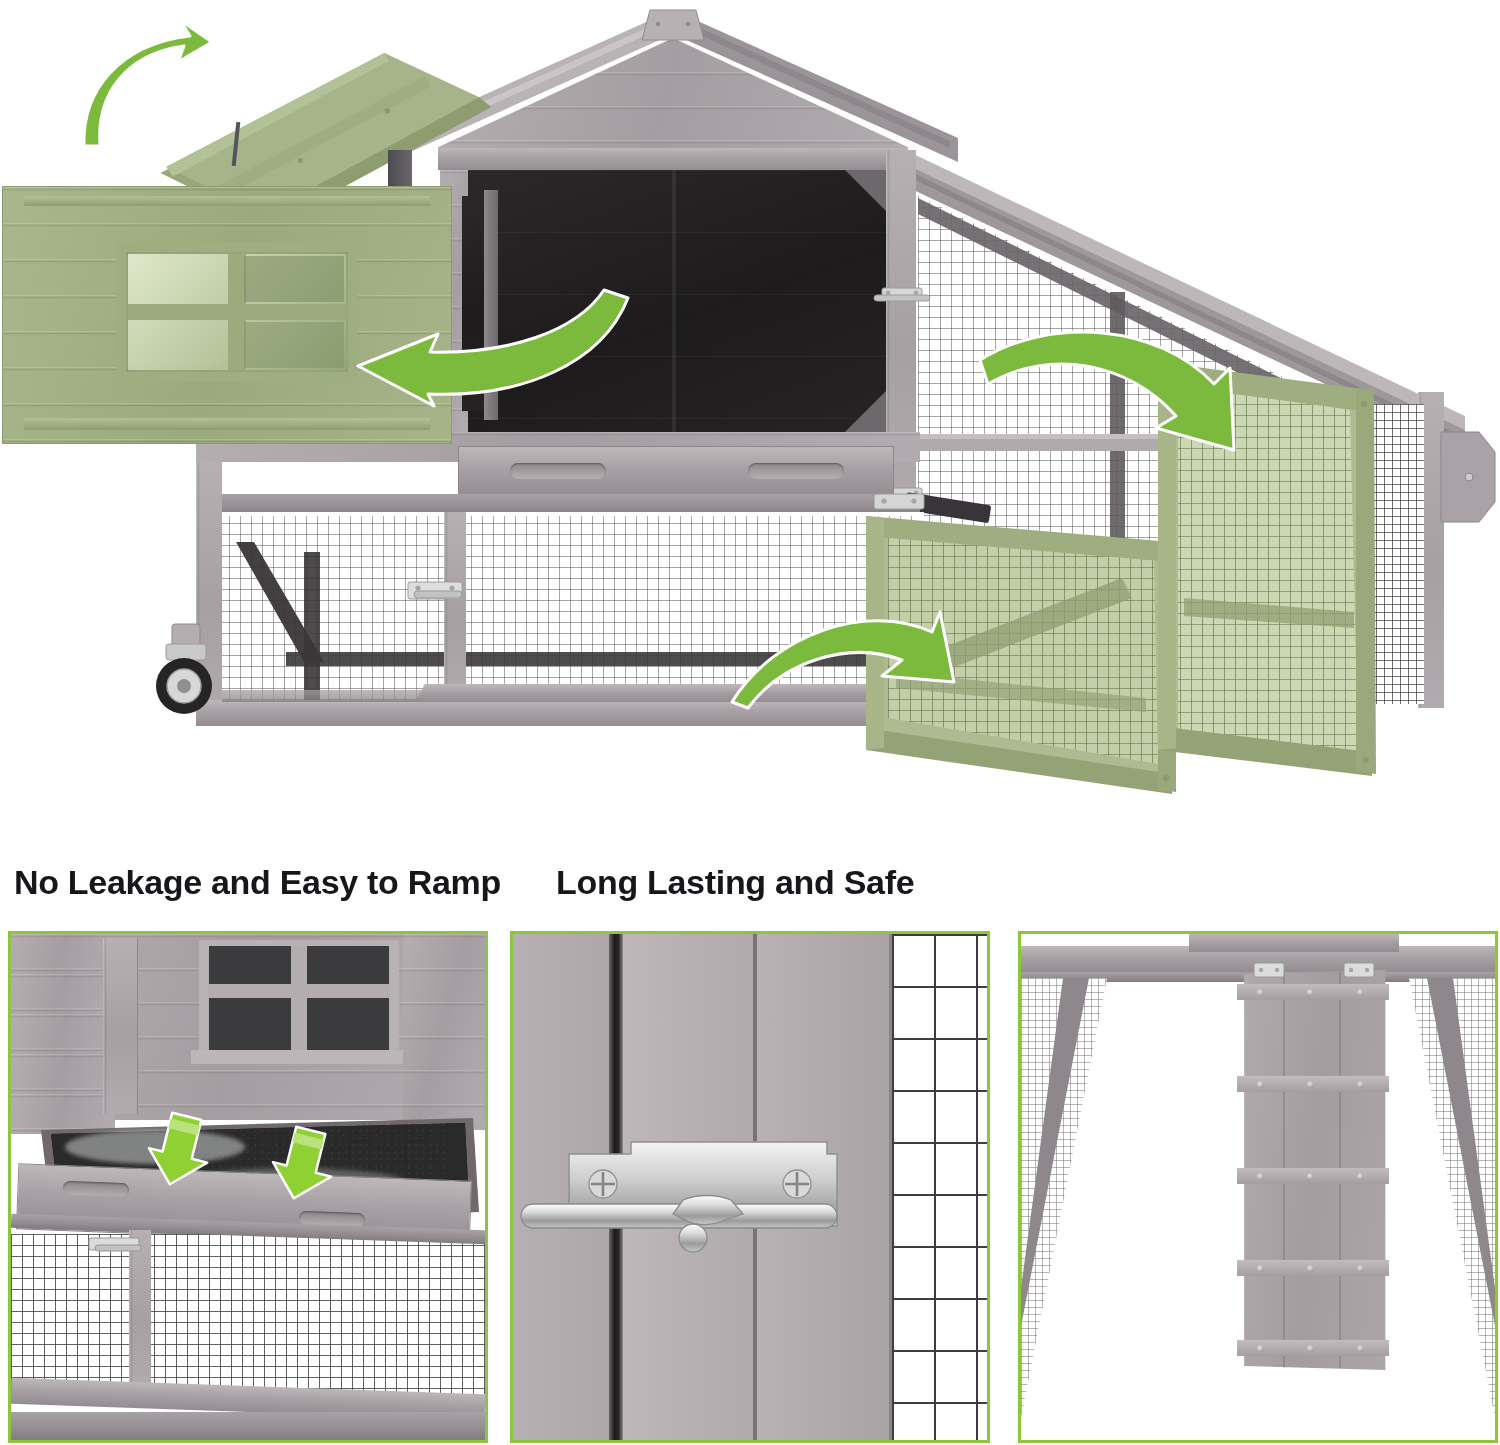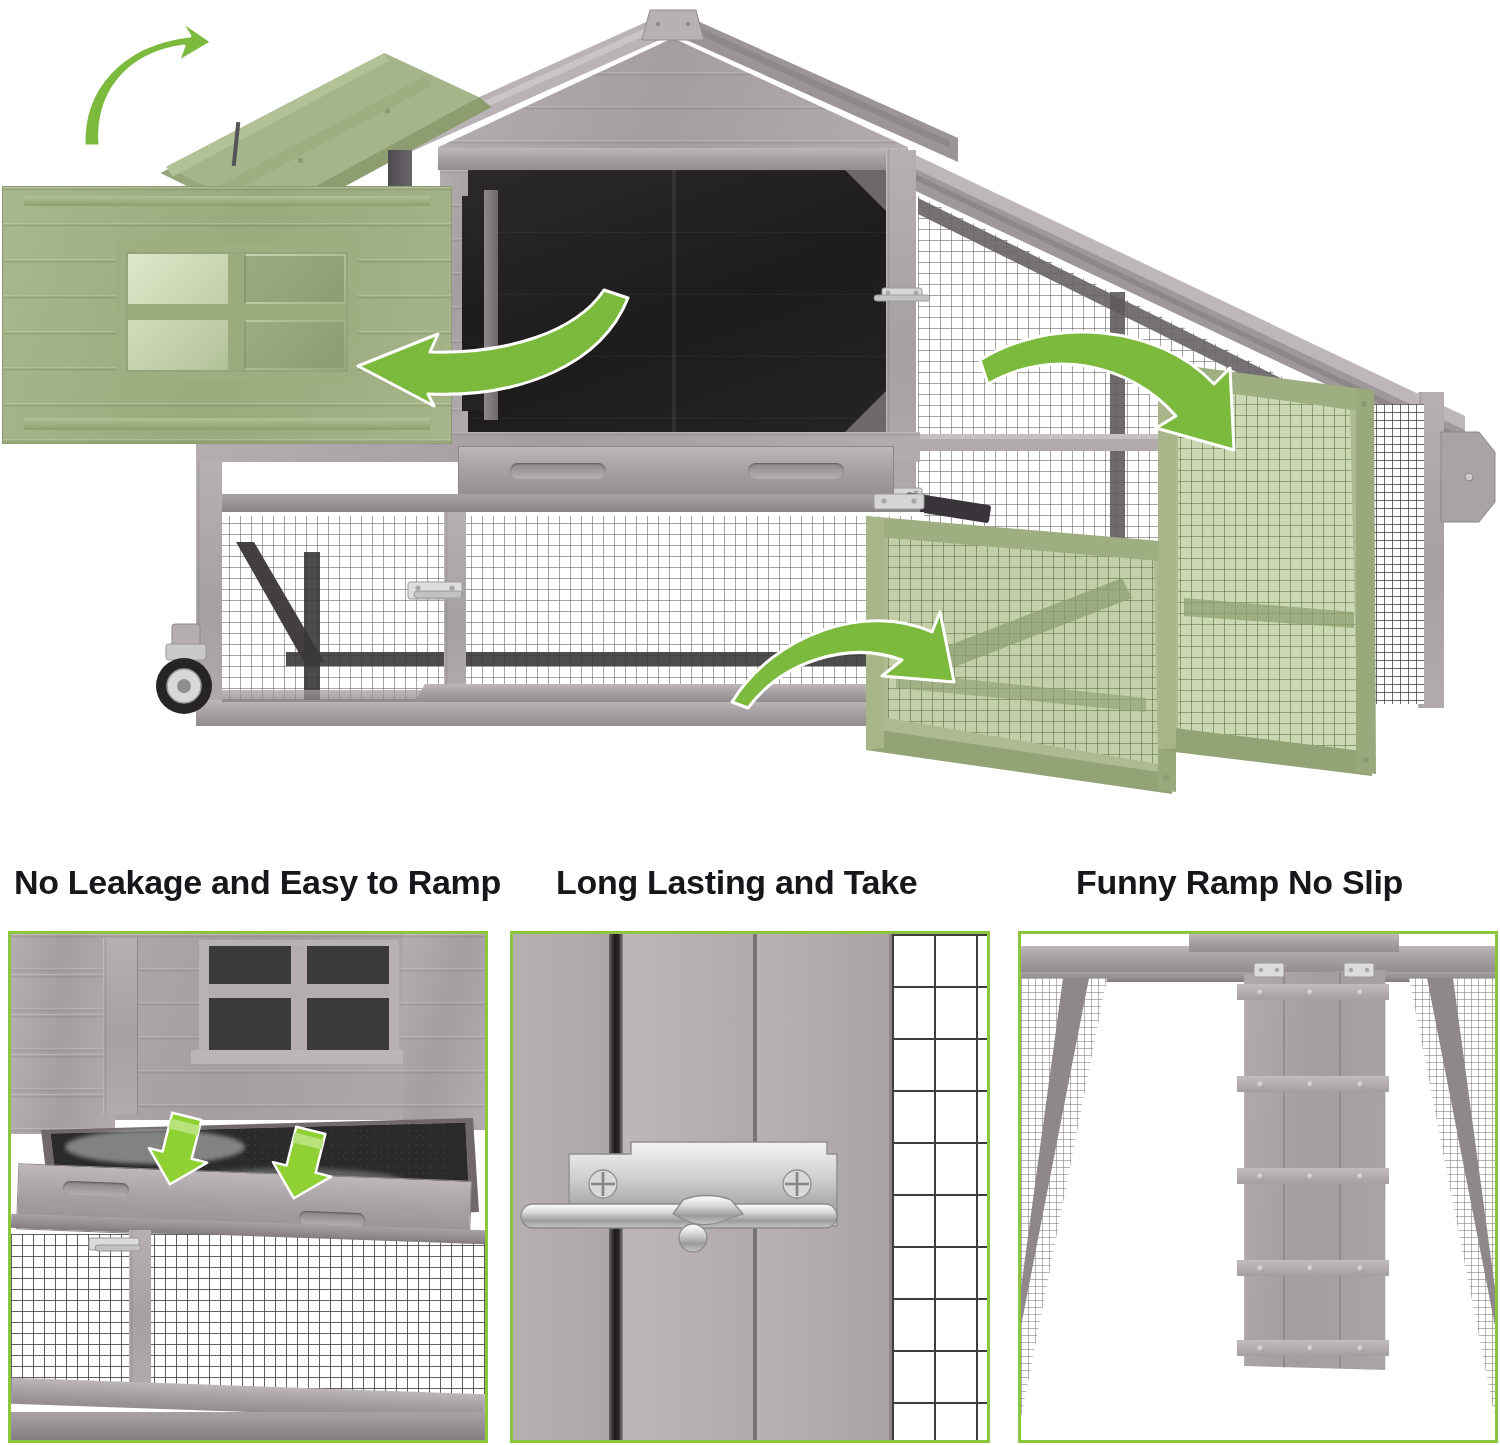--- a/index.html
+++ b/index.html
@@ -315,22 +315,21 @@
     <svg width="230" height="130" viewBox="0 0 230 130">
       <path d="M6,124 C48,56 140,24 206,54 L214,34 L228,104 L156,98 L176,82 C122,62 56,84 22,130 Z" fill="#7cba3d" stroke="#ffffff" stroke-width="3" stroke-linejoin="round"></path>
     </svg>
   </div>
 
 </div>
 
 <div class="panels">
 
   <div class="cap" style="left:14px;top:18px;">No Leakage and Easy to Ramp</div>
-  <div class="cap" style="left:556px;top:18px;">Long Lasting and Take</div>
-  <div class="cap" style="left:1076px;top:18px;">Funny Ramp No Slip</div>
+  <div class="cap" style="left:556px;top:18px;">Long Lasting and Safe</div>
 
   <div class="pbox" style="left:8px;top:86px;width:474px;height:506px;">
 
     <div class="wood" style="position:absolute;left:0;top:0;width:474px;height:186px;"></div>
 
     <div class="wood" style="position:absolute;left:0;top:0;width:104px;height:200px;background-size:100% 40px;"></div>
 
     <div class="woodv" style="position:absolute;left:92px;top:4px;width:34px;height:176px;border-right:1px solid #8d878b;"></div>
 
     <div style="position:absolute;left:188px;top:6px;width:200px;height:122px;">

